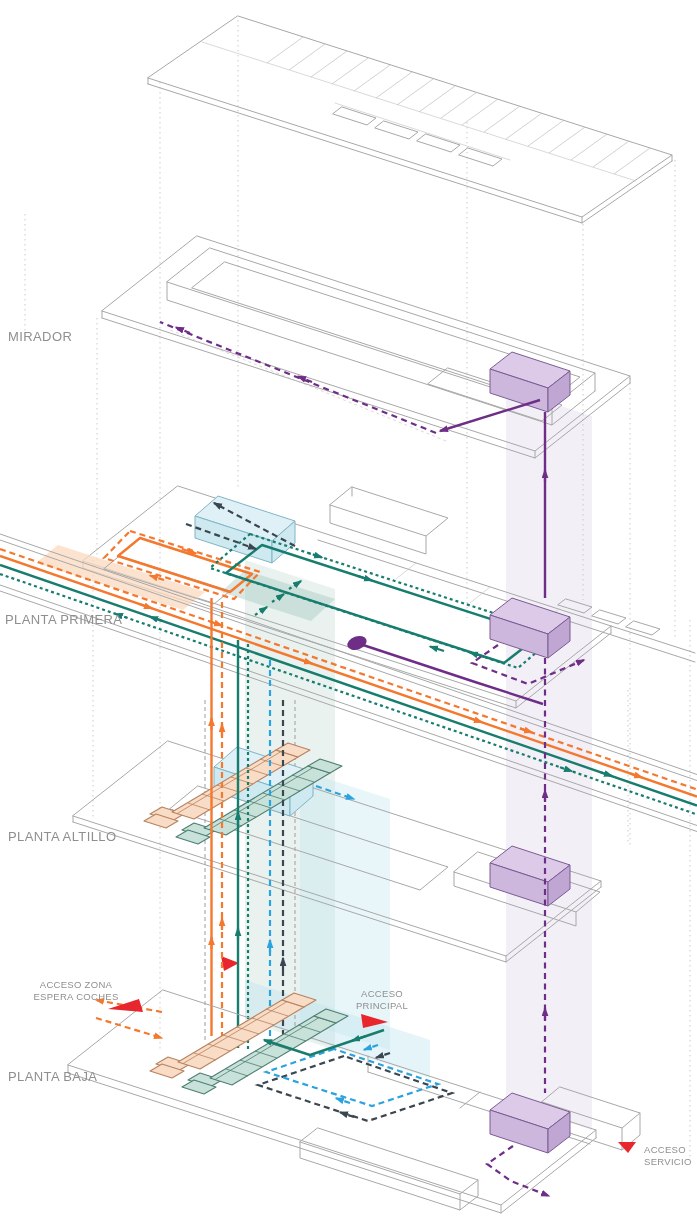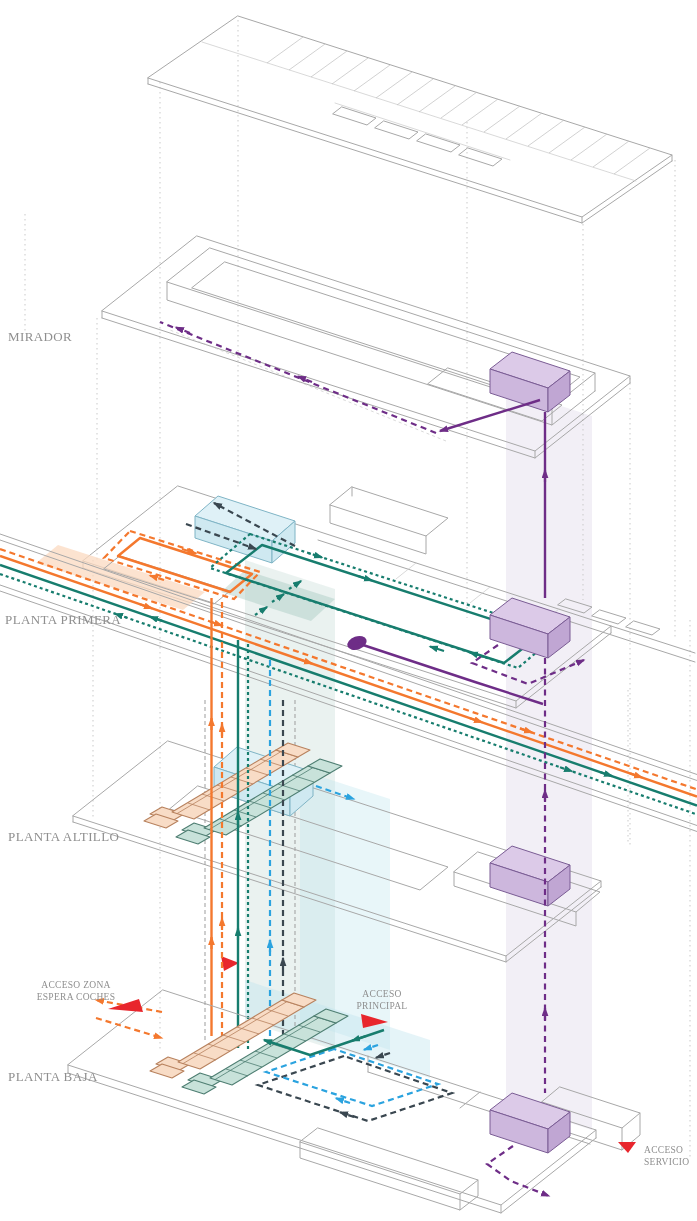--- a/index.html
+++ b/index.html
@@ -1,17 +1,17 @@
 <!DOCTYPE html>
 <html style="--structure-gray: #A8A8A8; --light-gray: #C9C9C9; --label-gray: #8F8F8F; --orange: #F4782E; --teal: #177D6E; --blue: #2BA3DF; --navy: #3A4750; --purple: #6E2D87; --red: #E8262D; --peach-fill: #F8DCC6; --peach-stroke: #B8825E; --peach-zone: #FBD9C0; --esc-teal-fill: #C8E2DA; --esc-teal-stroke: #4E7E72; --cyan-fill: #DFF1F7; --cyan-stroke: #7FB4C5; --lavender-top: #DCCAE8; --lavender-left: #CDB7DD; --lavender-right: #C0A6D3; --lavender-stroke: #7A5C94; --shaft-green: #9FC6BB; --shaft-cyan: #BEE4EE; --shaft-lavender: #CDC0DC;"><head>
 <meta charset="utf-8">
 <style>
   html,body{margin:0;padding:0;background:#fff}
   .stage{position:relative;width:697px;height:1221px;background:#fff;overflow:hidden;
-         font-family:Liberation Serif, serif}
+         font-family:Liberation Sans, sans-serif}
   svg{position:absolute;left:0;top:0}
   
   .ln{fill:none;stroke:var(--structure-gray);stroke-width:1;stroke-linejoin:round;stroke-linecap:round}
   .thin{stroke-width:.7;stroke:var(--light-gray)}
   .dotv{fill:none;stroke:var(--light-gray);stroke-width:1;stroke-dasharray:1.5 3.5}
   .dashv{fill:none;stroke:#9d9d9d;stroke-width:1;stroke-dasharray:4 3}
   
   .o-s{fill:none;stroke:var(--orange);stroke-width:2.4;stroke-linejoin:round}
   .o-d{fill:none;stroke:var(--orange);stroke-width:2.2;stroke-dasharray:6 4}
   .t-s{fill:none;stroke:var(--teal);stroke-width:2.4;stroke-linejoin:round}

